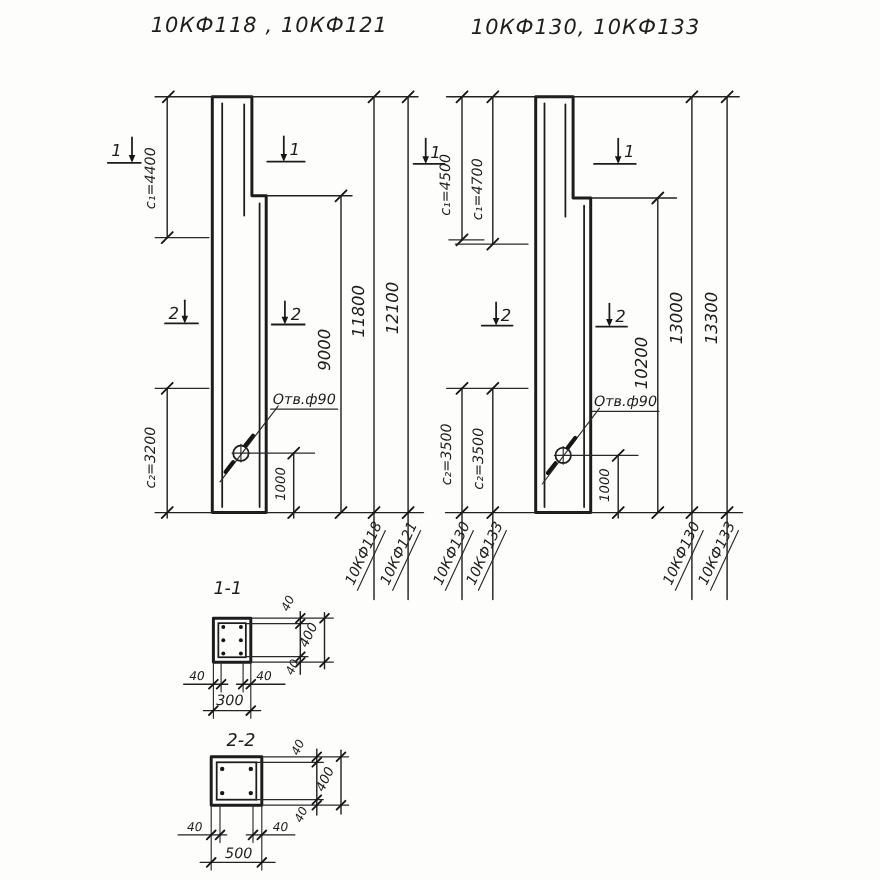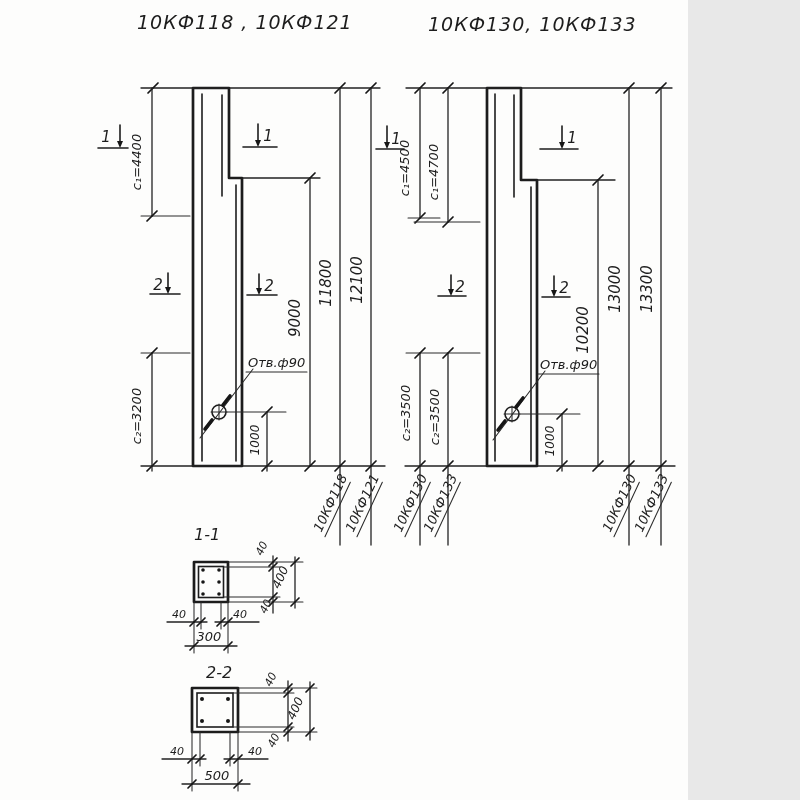--- a/index.html
+++ b/index.html
@@ -1,16 +1,16 @@
 <!DOCTYPE html>
 <html><head>
 <meta charset="utf-8">
 <style>
   html,body{margin:0;padding:0;background:#e8e8e8;}
-  .stage{width:688px;height:800px;background:#fdfdfc;position:relative;overflow:hidden;}
+  .stage{width:800px;height:800px;background:#fdfdfc;position:relative;overflow:hidden;}
   svg{display:block;}
   .t{font-family:"DejaVu Sans",sans-serif;font-style:italic;fill:#1d1d1d;}
   .f19{font-size:19px;letter-spacing:1px;}
   .f16{font-size:16px;}
   .f15{font-size:15px;}
   .f13{font-size:13px;}
   .f12{font-size:12px;}
   .f11{font-size:11px;}
   .outline{stroke:#1c1c1c;stroke-width:2.7;fill:none;stroke-linecap:round;stroke-linejoin:round;}
   .med{stroke:#1c1c1c;stroke-width:1.6;fill:none;stroke-linecap:round;}

